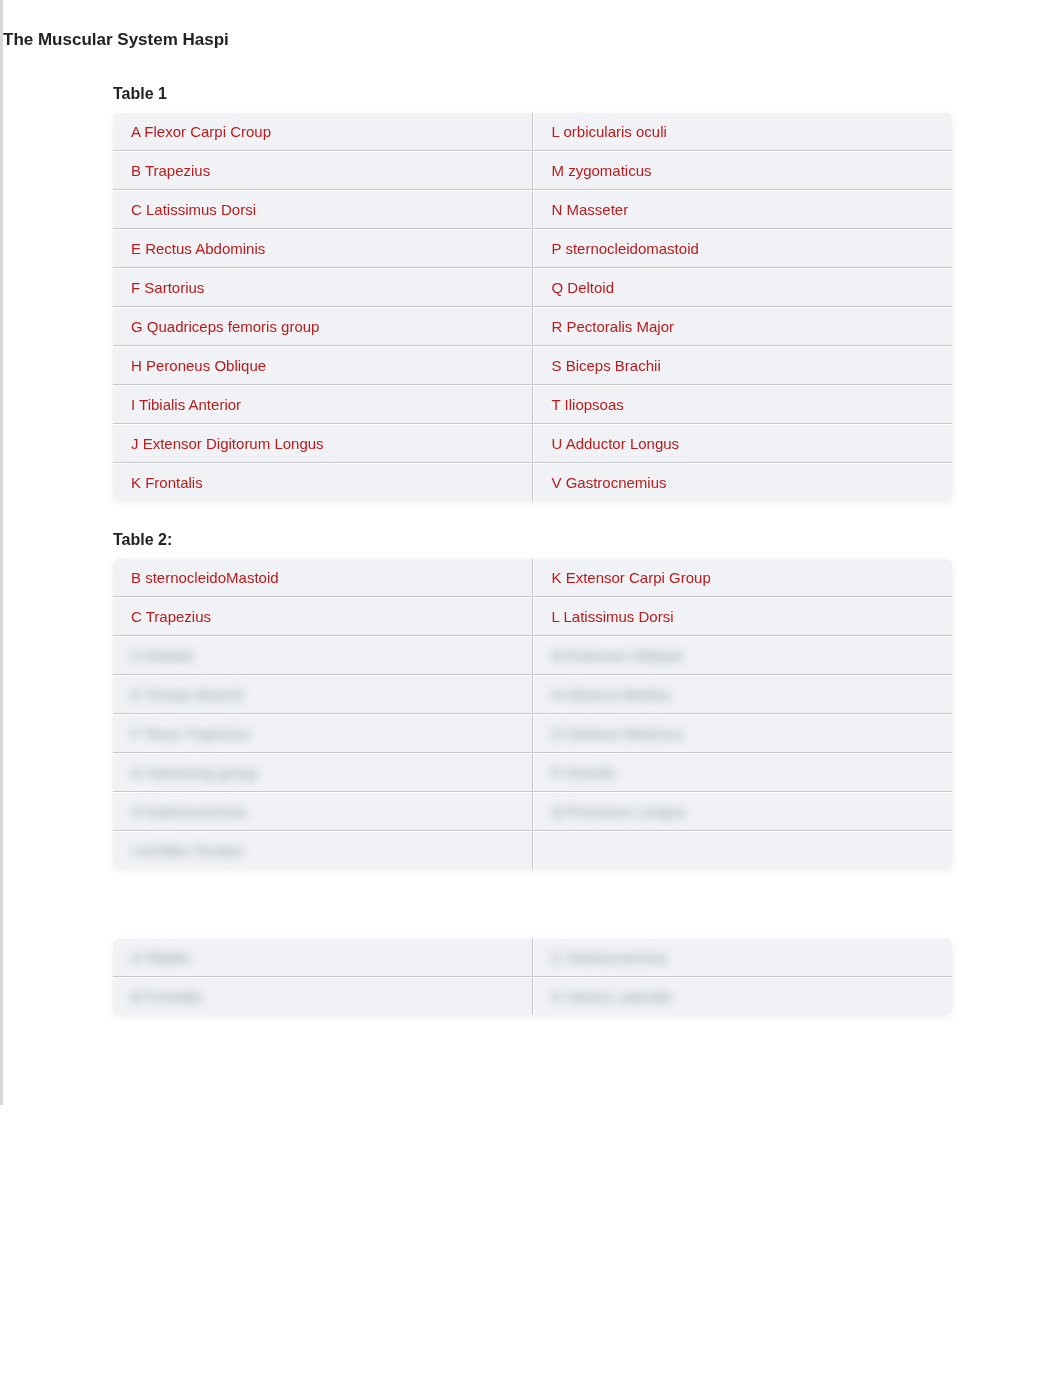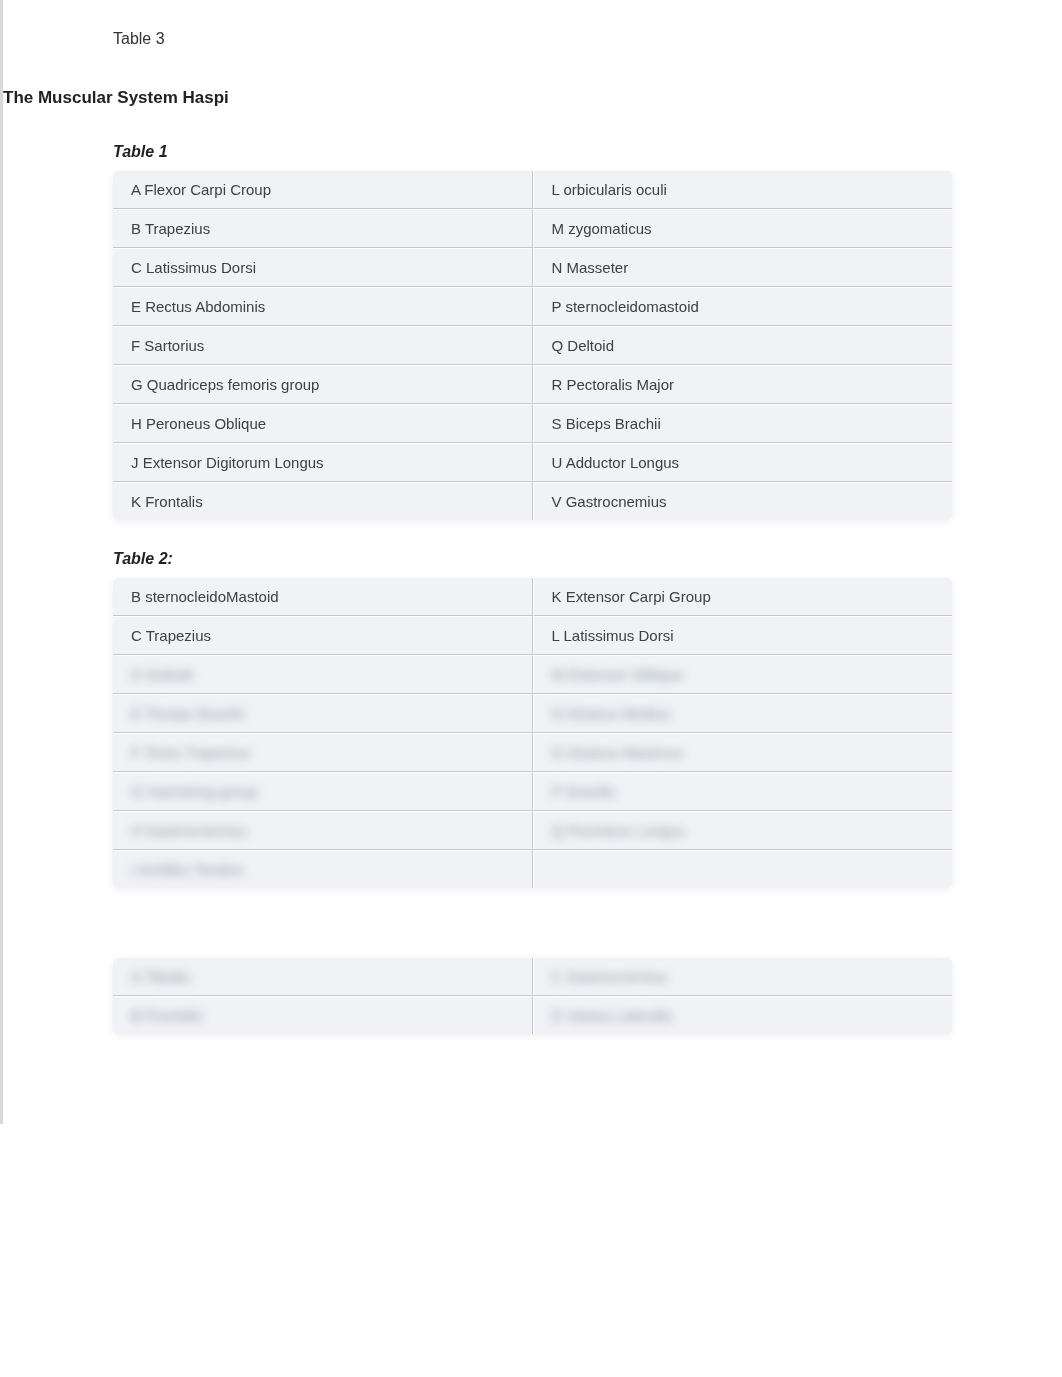--- a/index.html
+++ b/index.html
@@ -29,41 +29,40 @@
     font-weight: 700;
     color: #222;
     margin-bottom: 35px;
   }
   .section-heading {
     font-size: 16px;
     font-weight: 700;
     color: #222;
     padding-left: 110px;
     margin-bottom: 10px;
-    font-style: italic;
   }
   .table-wrap {
     margin: 0 110px 30px 110px;
     border-radius: 6px;
     box-shadow: 0 2px 8px rgba(0,0,0,0.07);
     overflow: hidden;
     background: #f0f2f5;
   }
   table {
     width: 100%;
     border-collapse: separate;
     border-spacing: 0;
     background: #f0f2f5;
   }
   td {
     width: 50%;
     padding: 10px 14px 10px 18px;
     font-family: "Comic Sans MS", "Comic Sans", cursive, sans-serif;
     font-size: 15px;
-    color: #404040;
+    color: #b91c1c;
     vertical-align: middle;
     position: relative;
   }
   
   tr:not(:last-child) td {
     border-bottom: 1px solid #c5c7cc;
   }
   tr td {
     border-top: 1px solid #ffffff;
   }
@@ -88,21 +87,20 @@
   }
   .spacer {
     height: 40px;
   }
 </style>
 </head>
 <body>
 
 <div class="page">
 
-  <div class="top-label">Table 3</div>
 
   <div class="title">The Muscular System Haspi</div>
 
   <div class="section-heading">Table 1</div>
   <div class="table-wrap">
     <table>
       <tbody>
         <tr>
             <td>A  Flexor Carpi Croup</td>
             <td>L orbicularis oculi</td>
@@ -125,20 +123,24 @@
           </tr>
         <tr>
             <td>G Quadriceps femoris group</td>
             <td>R Pectoralis Major</td>
           </tr>
         <tr>
             <td>H Peroneus Oblique</td>
             <td>S Biceps Brachii</td>
           </tr>
         <tr>
+            <td>I Tibialis Anterior</td>
+            <td>T Iliopsoas</td>
+          </tr>
+        <tr>
             <td>J Extensor Digitorum Longus</td>
             <td>U Adductor Longus</td>
           </tr>
         <tr>
             <td>K Frontalis</td>
             <td>V Gastrocnemius</td>
           </tr>
       </tbody>
     </table>
   </div>

